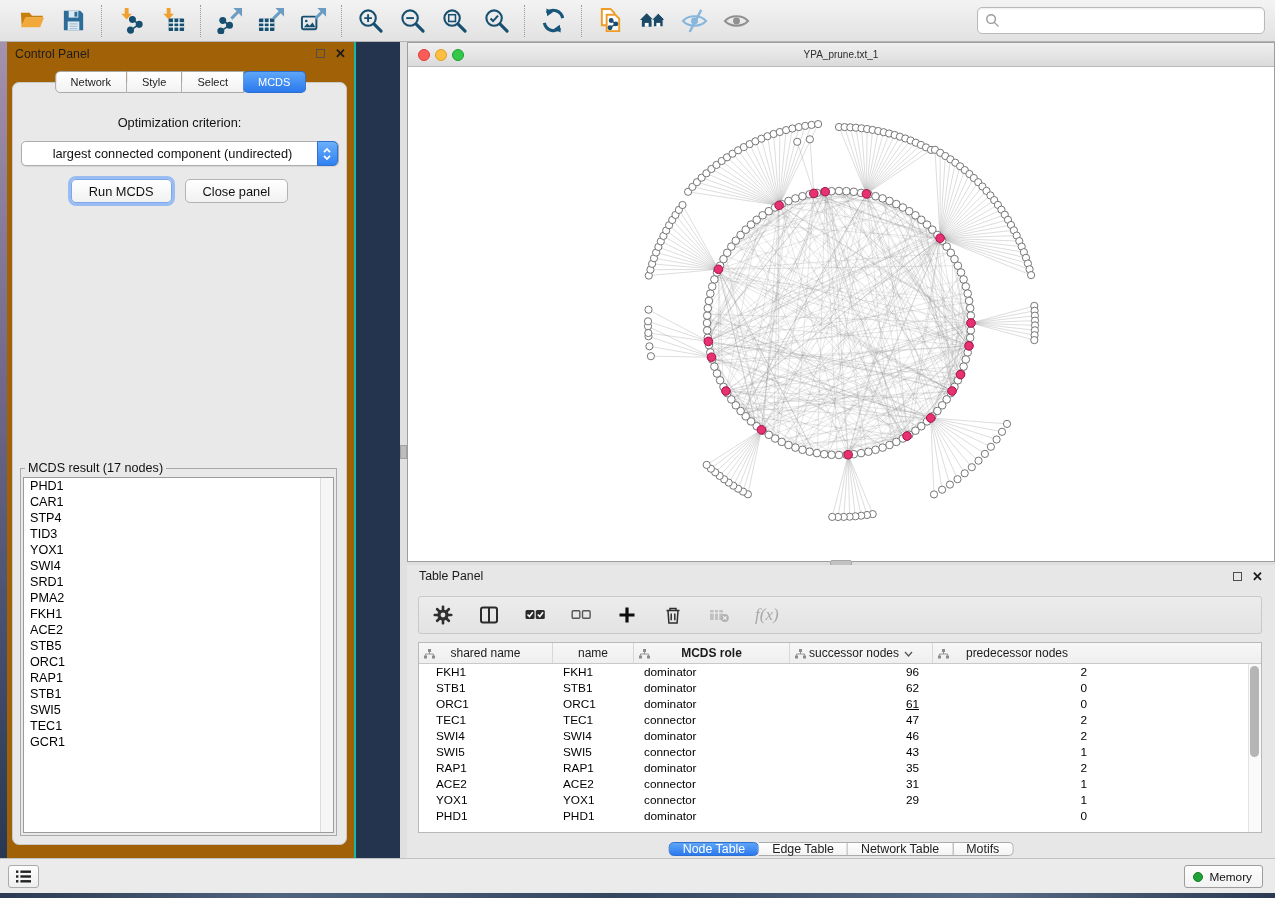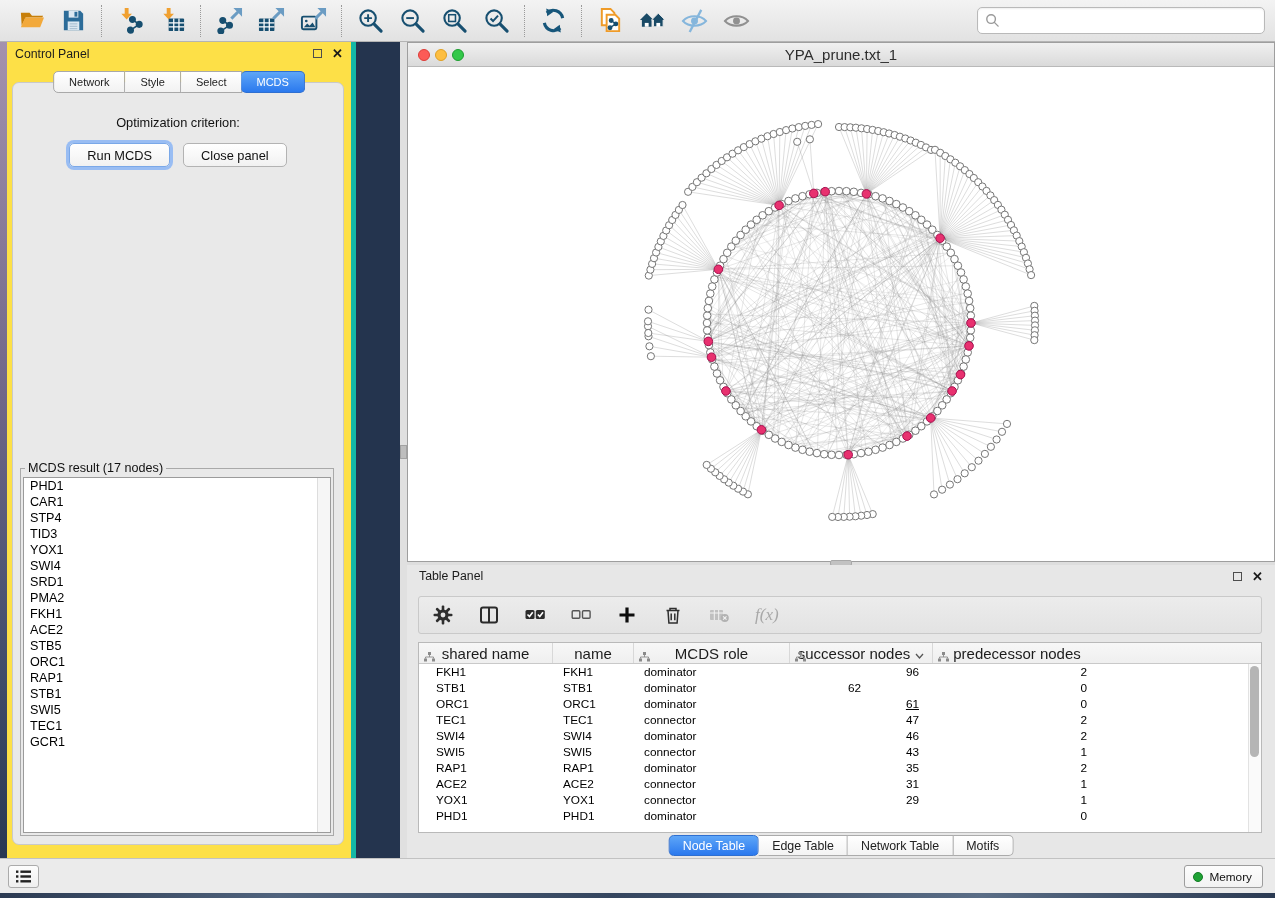--- a/index.html
+++ b/index.html
@@ -27,21 +27,21 @@
   .tb-btn svg { width:27px; height:27px; }
   .tb-sep { height:32px; border-left:1px dotted #9a9a9a; margin:0 7px; }
   .search-wrap { margin-left:auto; position:relative; }
   .search-wrap input { width:288px; height:27px; border:1px solid #b9b9b9; border-radius:5px;
     background:#fff; padding:0 10px 0 28px; font-size:12px; outline:none;
     font-family:"Liberation Sans",sans-serif; box-shadow:inset 0 1px 2px rgba(0,0,0,.07); }
   .search-ico { position:absolute; left:8px; top:6px; width:15px; height:15px; }
 
   
   .control-panel { position:absolute; left:7px; top:42px; width:349px; bottom:40px;
-    background:#fde047; border-right:5px solid #14b8a6; }
+    background:#a16207; border-right:2px solid #14b8a6; }
   .panel-titlebar { height:23px; display:flex; align-items:center; padding:0 8px;
     font-size:12.3px; color:#1c1c1c; }
   .panel-titlebar .pt-label { flex:1; }
   .float-ico { width:9px; height:9px; border:1.4px solid #4d4d4d; display:inline-block; margin-right:10px; }
   .close-ico { font-size:13px; font-weight:bold; color:#1a1a1a; line-height:1; }
 
   .seg-tabs { position:absolute; top:29px; left:50%; transform:translateX(-50%);
     display:flex; z-index:3; }
   .seg { height:22px; padding:0 15px; background:linear-gradient(#ffffff,#f2f2f2);
     border:1px solid #a9a9a9; border-left-width:0; font-size:11px;
@@ -84,21 +84,21 @@
   .h-splitter { position:absolute; left:407px; right:0; top:562px; height:3px; background:#dedede; }
   .h-grab { position:absolute; left:50%; top:-2px; width:22px; height:6px; background:#c2c2c2;
     border:1px solid #a8a8a8; border-radius:2px; transform:translateX(-50%); }
 
   
   .network-window { position:absolute; left:407px; top:42px; right:0; height:520px;
     background:#fff; border:1px solid #9e9e9e; }
   .win-titlebar { height:24px; background:linear-gradient(#f0f0f0,#dadada);
     border-bottom:1px solid #b9b9b9; position:relative;
     display:flex; align-items:center; justify-content:center; }
-  .win-title { font-size:15px; color:#2d2d2d; }
+  .win-title { font-size:10px; color:#2d2d2d; }
   .tl { position:absolute; top:6px; width:12px; height:12px; border-radius:50%; }
   .tl.red    { left:10px;  background:#fc5b57; border:1px solid #dd3c37; }
   .tl.yellow { left:27px;  background:#fdbe41; border:1px solid #dfa023; }
   .tl.green  { left:44px;  background:#34c84a; border:1px solid #1d9e31; }
   .net-canvas-wrap { position:absolute; left:0; right:0; top:24px; bottom:0; background:#fff; overflow:hidden; }
 
   
   .table-panel { position:absolute; left:407px; top:565px; right:0; bottom:40px; background:#e7e7e7; }
   .tp-titlebar { height:22px; display:flex; align-items:center; padding:0 12px; font-size:12.3px; }
   .tp-titlebar .pt-label { flex:1; }
@@ -107,33 +107,33 @@
     display:flex; align-items:center; padding:0 14px; gap:26px; }
   .tp-ico { display:flex; align-items:center; justify-content:center; }
   .tp-ico svg { width:20px; height:20px; }
   .fx-label { font-family:"Liberation Serif",serif; font-style:italic; font-size:17px; color:#a8a8a8; }
 
   .node-table { position:absolute; left:11px; right:13px; top:77px; bottom:25px;
     background:#fff; border:1px solid #b9b9b9; }
   .nt-header { height:21px; background:linear-gradient(#f7f7f7,#efefef);
     border-bottom:1px solid #c9c9c9; display:flex; }
   .nt-hcell { display:flex; align-items:center; justify-content:center; gap:5px;
-    border-right:1px solid #d8d8d8; font-size:15px; color:#1c1c1c; position:relative; }
+    border-right:1px solid #d8d8d8; font-size:12px; color:#1c1c1c; position:relative; }
   .nt-hcell .hicon { position:absolute; left:5px; top:5px; }
   .nt-hcell:last-child { border-right:none; }
   .nt-rows { position:absolute; left:0; right:0; top:21px; bottom:0; overflow:hidden; }
   .nt-row { display:flex; height:16px; align-items:center; }
   .nt-cell { font-size:11.8px; color:#000; white-space:nowrap; overflow:hidden; }
   .nt-scroll-track { position:absolute; right:0; top:0; bottom:0; width:13px;
     background:#fafafa; border-left:1px solid #e2e2e2; }
   .nt-scroll-thumb { position:absolute; right:2px; top:2px; width:9px; height:91px;
     background:#b5b5b5; border-radius:5px; }
 
   .bt-tabs { position:absolute; bottom:2px; left:50%; transform:translateX(-50%); display:flex; }
-  .bt { height:21px; padding:0 13px; display:flex; align-items:center; font-size:12.4px;
+  .bt { height:14px; padding:0 13px; display:flex; align-items:center; font-size:12.4px;
     background:linear-gradient(#ffffff,#f3f3f3); border:1px solid #ababab; border-left-width:0; color:#222; }
   .bt:first-child { border-left-width:1px; border-radius:5px 0 0 5px; }
   .bt:last-child { border-radius:0 5px 5px 0; }
   .bt.active { background:linear-gradient(#5ea6f8,#2b79ee); color:#fff; border-color:#2f6fd0;
     border-radius:5px; }
 
   
   .status-bar { position:absolute; left:0; right:0; bottom:5px; height:35px;
     background:#ebebeb; border-top:1px solid #c2c2c2; }
   .list-btn { position:absolute; left:8px; top:6px; width:31px; height:23px;
@@ -314,20 +314,29 @@
     <span class="close-ico">✕</span>
   </div>
   <div class="seg-tabs" id="cp-tabs">
       <div class="seg">Network</div>
       <div class="seg">Style</div>
       <div class="seg">Select</div>
       <div class="seg active">MCDS</div>
     </div>
   <div class="cp-body">
     <div class="opt-label">Optimization criterion:</div>
+    <div class="dropdown">
+      <span class="dd-text">largest connected component (undirected)</span>
+      <span class="dd-stepper">
+        <svg width="10" height="14" viewBox="0 0 10 14">
+            <path d="M2 5.2L5 2l3 3.2" stroke="#fff" stroke-width="1.7" fill="none"></path>
+            <path d="M2 8.8L5 12l3-3.2" stroke="#fff" stroke-width="1.7" fill="none"></path>
+          </svg>
+      </span>
+    </div>
     <div class="btn-row">
       <button class="mac-btn focused">Run MCDS</button>
       <button class="mac-btn">Close panel</button>
     </div>
     <fieldset class="mcds-fieldset">
       <legend>MCDS result (17 nodes)</legend>
       <div class="mcds-list" id="mcds-list">
         <div class="list-scroll-track"></div>
       <div class="mcds-item">PHD1</div>
           <div class="mcds-item">CAR1</div>
@@ -1169,21 +1178,21 @@
                 <rect x="0" y="6.5" width="3" height="3"></rect>
                 <rect x="8" y="6.5" width="3" height="3"></rect>
               </g>
               <path d="M5.5 3v2M1.5 6.5V5h8v1.5" stroke="#8a8a8a" fill="none" stroke-width="0.9"></path>
             </svg></span>
           <span>shared name</span>
         </div>
         <div class="nt-hcell" style="width: 81px;">
           <span>name</span>
         </div>
-        <div class="nt-hcell" style="width: 156px;">
+        <div class="nt-hcell" style="width: 156px; font-weight: bold;">
           <span class="hicon"><svg width="11" height="10" viewBox="0 0 11 10">
               <g fill="#8a8a8a">
                 <rect x="4" y="0" width="3" height="3"></rect>
                 <rect x="0" y="6.5" width="3" height="3"></rect>
                 <rect x="8" y="6.5" width="3" height="3"></rect>
               </g>
               <path d="M5.5 3v2M1.5 6.5V5h8v1.5" stroke="#8a8a8a" fill="none" stroke-width="0.9"></path>
             </svg></span>
           <span>MCDS role</span>
         </div>
@@ -1221,21 +1230,21 @@
           <div class="nt-cell" style="width: 134px; text-align: left; padding: 0px 0px 0px 17px;">FKH1</div>
           <div class="nt-cell" style="width: 81px; text-align: left; padding: 0px 0px 0px 10px;">FKH1</div>
           <div class="nt-cell" style="width: 156px; text-align: left; padding: 0px 0px 0px 10px;">dominator</div>
           <div class="nt-cell" style="width: 143px; text-align: right; padding: 0px 14px 0px 0px;">96</div>
           <div class="nt-cell" style="width: 168px; text-align: right; padding: 0px 14px 0px 0px;">2</div>
         </div>
         <div class="nt-row">
           <div class="nt-cell" style="width: 134px; text-align: left; padding: 0px 0px 0px 17px;">STB1</div>
           <div class="nt-cell" style="width: 81px; text-align: left; padding: 0px 0px 0px 10px;">STB1</div>
           <div class="nt-cell" style="width: 156px; text-align: left; padding: 0px 0px 0px 10px;">dominator</div>
-          <div class="nt-cell" style="width: 143px; text-align: center; padding: 0px 14px 0px 0px;">62</div>
+          <div class="nt-cell" style="width: 143px; text-align: right; padding: 0px 14px 0px 0px;">62</div>
           <div class="nt-cell" style="width: 168px; text-align: right; padding: 0px 14px 0px 0px;">0</div>
         </div>
         <div class="nt-row">
           <div class="nt-cell" style="width: 134px; text-align: left; padding: 0px 0px 0px 17px;">ORC1</div>
           <div class="nt-cell" style="width: 81px; text-align: left; padding: 0px 0px 0px 10px;">ORC1</div>
           <div class="nt-cell" style="width: 156px; text-align: left; padding: 0px 0px 0px 10px;">dominator</div>
           <div class="nt-cell" style="width: 143px; text-align: right; padding: 0px 14px 0px 0px; text-decoration: underline;">61</div>
           <div class="nt-cell" style="width: 168px; text-align: right; padding: 0px 14px 0px 0px;">0</div>
         </div>
         <div class="nt-row">

